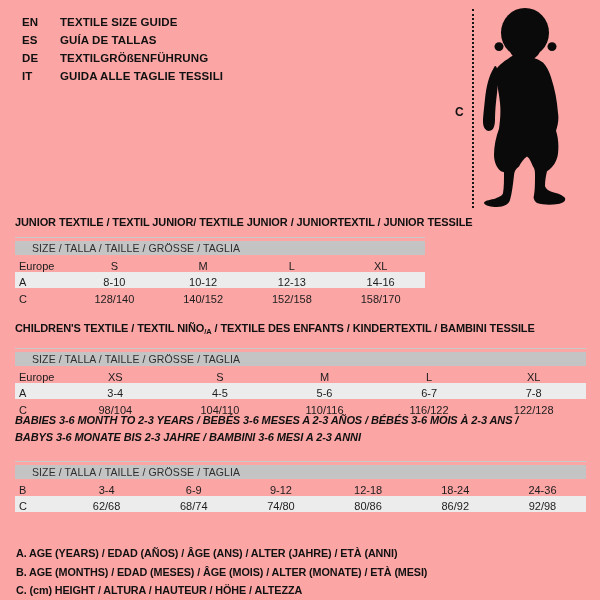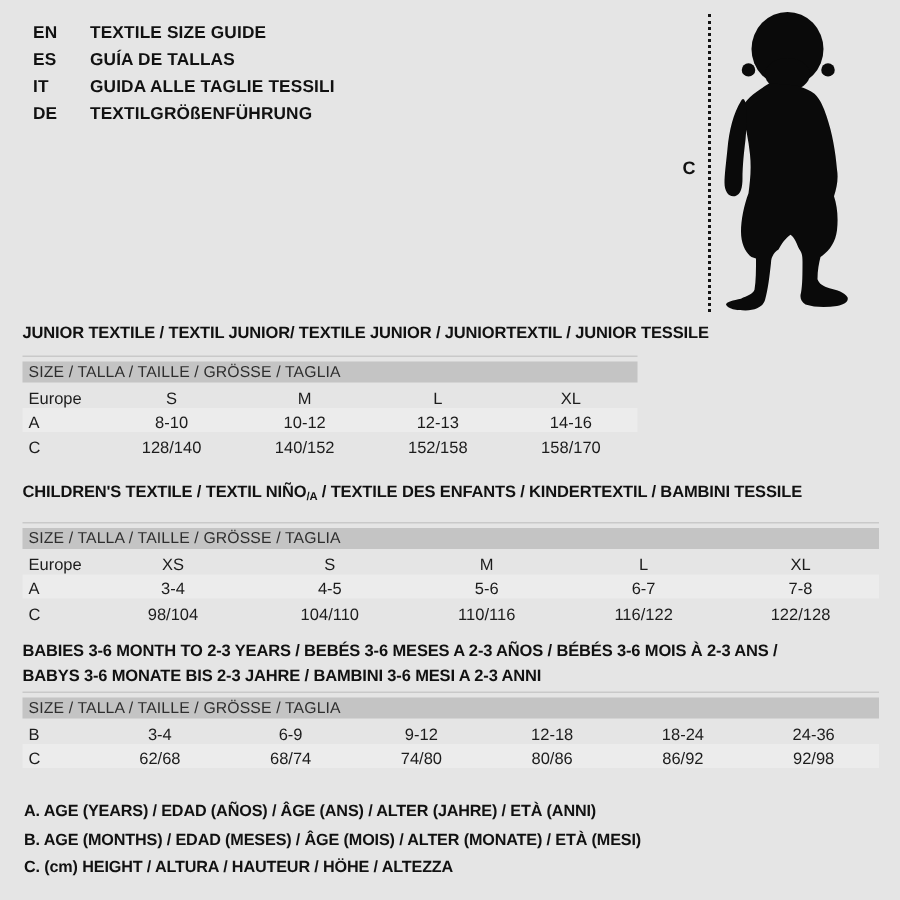--- a/index.html
+++ b/index.html
@@ -1,17 +1,17 @@
 <!DOCTYPE html>
 <html><head>
 <meta charset="utf-8">
 <style>
   html,body { margin:0; padding:0; background:#fff; }
   .page {
-    position:relative; width:600px; height:600px; background:#e5e5e5;
+    position:relative; width:600px; height:600px; background:#fca5a5;
     font-family:"Liberation Sans", sans-serif; color:#111;
     overflow:hidden;
   }
 
   
   .langs { position:absolute; left:22px; top:13px; }
   .lang-row { display:flex; height:18px; align-items:center;
               font-weight:bold; font-size:11.5px; letter-spacing:0.1px; }
   .lang-code { width:38px; }
 
@@ -21,62 +21,62 @@
   .measure-label { position:absolute; left:455px; top:105px;
                    font-weight:bold; font-size:12px; }
   .baby { position:absolute; left:479px; top:6px; }
 
   
   .tbl-title { position:absolute; left:15px; font-weight:bold; font-size:11px;
                letter-spacing:-0.1px; white-space:nowrap; }
   .t3t { white-space:normal; width:565px; line-height:17px; }
   .t1t { top:216px; }
   .t2t { top:322px; }
-  .t3t { top:426px; }
+  .t3t { top:412px;font-style:italic; }
   .subA { font-size:7.5px; vertical-align:-2px; }
 
   
   .tbl { position:absolute; left:15px; border-top:1px solid #c9c9c9; padding-top:3px; }
   .t1 { top:237px; width:410px; }
   .t2 { top:348px; width:571px; }
   .t3 { top:461px; width:571px; }
   .sizebar { height:14px; background:#c4c4c4; font-size:10.5px; line-height:14px;
-             padding-left:4px; color:#2e2e2e; letter-spacing:0.1px; }
+             padding-left:17px; color:#2e2e2e; letter-spacing:0.1px; }
   .trow { display:flex; height:16.5px; align-items:flex-end; font-size:11px; color:#1c1c1c; }
   .trow.shade { background:#ececec; }
   .lbl { padding-left:4px; box-sizing:border-box; }
   .t1 .lbl { width:55px; }
   .t2 .lbl, .t3 .lbl { width:48px; }
   .cell { flex:1; text-align:center; }
 
   
-  .notes { position:absolute; left:16px; top:532px; font-weight:bold;
+  .notes { position:absolute; left:16px; top:544px; font-weight:bold;
            font-size:10.8px; line-height:18.5px; letter-spacing:-0.1px; }
 </style>
 </head>
 <body>
 
 <div class="page">
 
   <section class="langs">
     <div class="lang-row">
       <span class="lang-code">EN</span>
       <span class="lang-title">TEXTILE SIZE GUIDE</span>
     </div>
     <div class="lang-row">
       <span class="lang-code">ES</span>
       <span class="lang-title">GUÍA DE TALLAS</span>
     </div>
     <div class="lang-row">
+      <span class="lang-code">DE</span>
+      <span class="lang-title">TEXTILGRÖßENFÜHRUNG</span>
+    </div>
+    <div class="lang-row">
       <span class="lang-code">IT</span>
       <span class="lang-title">GUIDA ALLE TAGLIE TESSILI</span>
-    </div>
-    <div class="lang-row">
-      <span class="lang-code">DE</span>
-      <span class="lang-title">TEXTILGRÖßENFÜHRUNG</span>
     </div>
   </section>
 
   <div class="measure-line"></div>
   <div class="measure-label">C</div>
   <svg class="baby" width="100" height="202" viewBox="0 0 100 204" preserveAspectRatio="none" aria-hidden="true">
     <g fill="#0a0a0a">
       <ellipse cx="46" cy="27" rx="24" ry="25"></ellipse>
       <circle cx="20" cy="41" r="4.5"></circle>
       <circle cx="73" cy="41" r="4.5"></circle>

